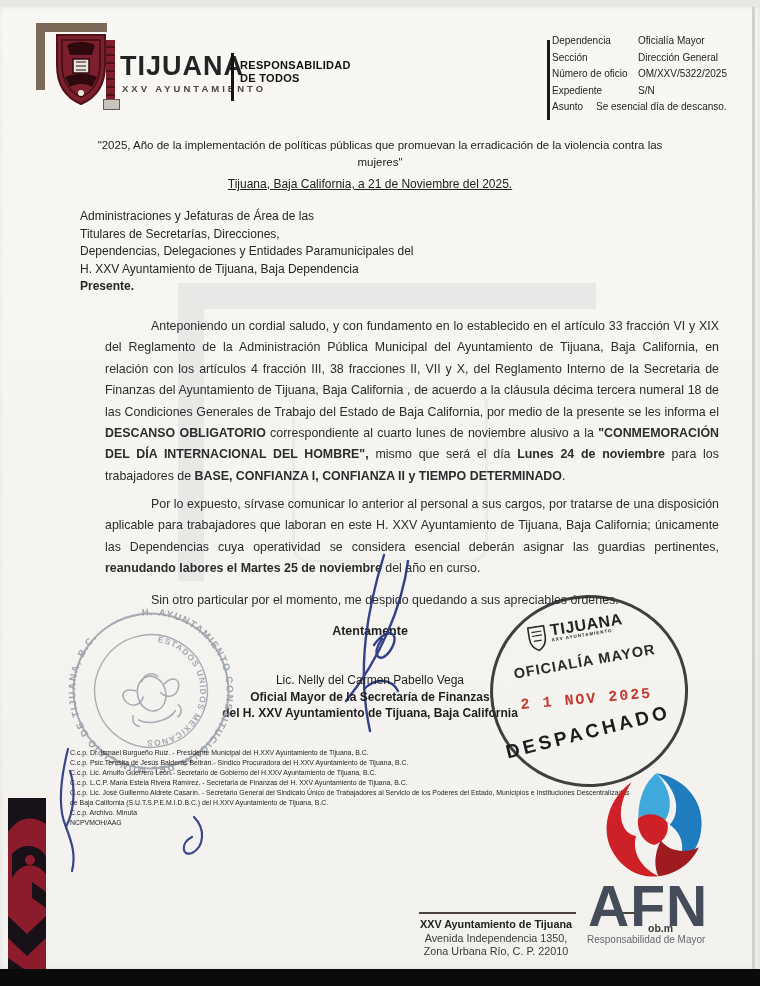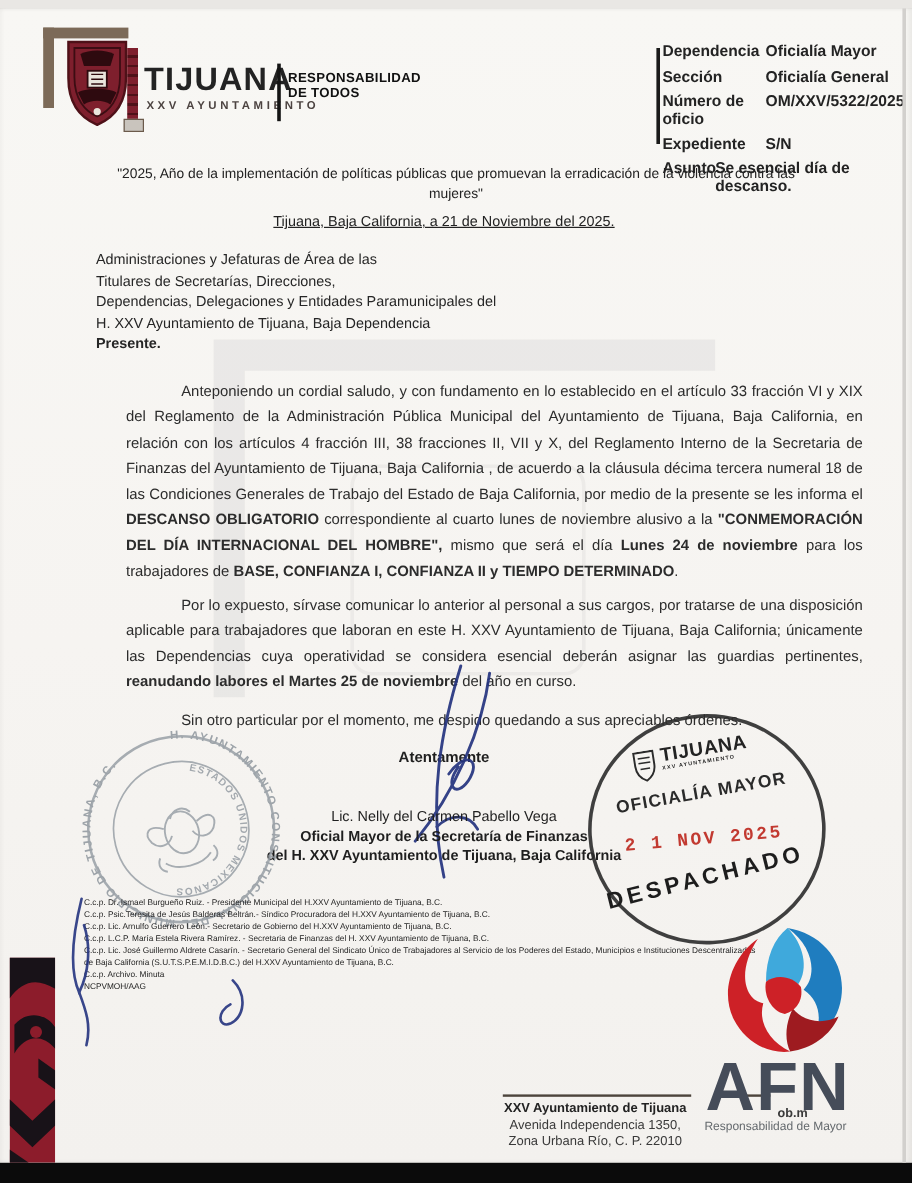--- a/index.html
+++ b/index.html
@@ -26,21 +26,21 @@
     repeating-linear-gradient(180deg,#7e1f2d 0 6px,#4e1118 6px 8px);}
   #brand-totem-base{left:103px;top:92px;width:15px;height:9px;background:#c9c4bd;border:1px solid #6b5a4b;}
   #brand-name{left:120px;top:44px;font-size:27px;font-weight:bold;letter-spacing:1px;color:#232323;}
   #brand-sub{left:122px;top:76px;font-size:9.5px;font-weight:bold;letter-spacing:3px;color:#4c4341;}
   #brand-divider{left:231px;top:46px;width:2.5px;height:48px;background:#141414;}
   #brand-tagline{left:240px;top:52px;font-size:11px;font-weight:bold;color:#111;line-height:12.5px;letter-spacing:.3px;}
 
   
   #info-block{left:552px;top:28px;width:202px;}
   #info-bar{left:547px;top:33px;width:2.5px;height:80px;background:#1a1a1a;}
-  .info-row{display:flex;margin-bottom:5.5px;font-size:13px;color:#232323;font-weight:bold;}
+  .info-row{display:flex;margin-bottom:5.5px;font-size:10px;color:#232323;}
   .info-label{width:86px;flex:none;}
   .info-label.narrow{width:44px;}
   .info-value{flex:1;}
 
   
   #quote{left:78px;top:130px;width:604px;text-align:center;font-size:11.5px;line-height:17px;color:#222;}
   #dateline{left:78px;top:170px;width:584px;text-align:center;font-size:12px;color:#222;text-decoration:underline;}
 
   #recipient{left:80px;top:201px;font-size:12px;line-height:17.6px;color:#262626;}
 
@@ -129,21 +129,21 @@
   </div>
 
   <div class="abs" id="info-bar"></div>
   <div class="abs" id="info-block">
     <div class="info-row">
       <span class="info-label">Dependencia</span>
       <span class="info-value">Oficialía Mayor</span>
     </div>
     <div class="info-row">
       <span class="info-label">Sección</span>
-      <span class="info-value">Oficialía General</span>
+      <span class="info-value">Dirección General</span>
     </div>
     <div class="info-row">
       <span class="info-label">Número de oficio</span>
       <span class="info-value">OM/XXV/5322/2025</span>
     </div>
     <div class="info-row">
       <span class="info-label">Expediente</span>
       <span class="info-value">S/N</span>
     </div>
     <div class="info-row">

